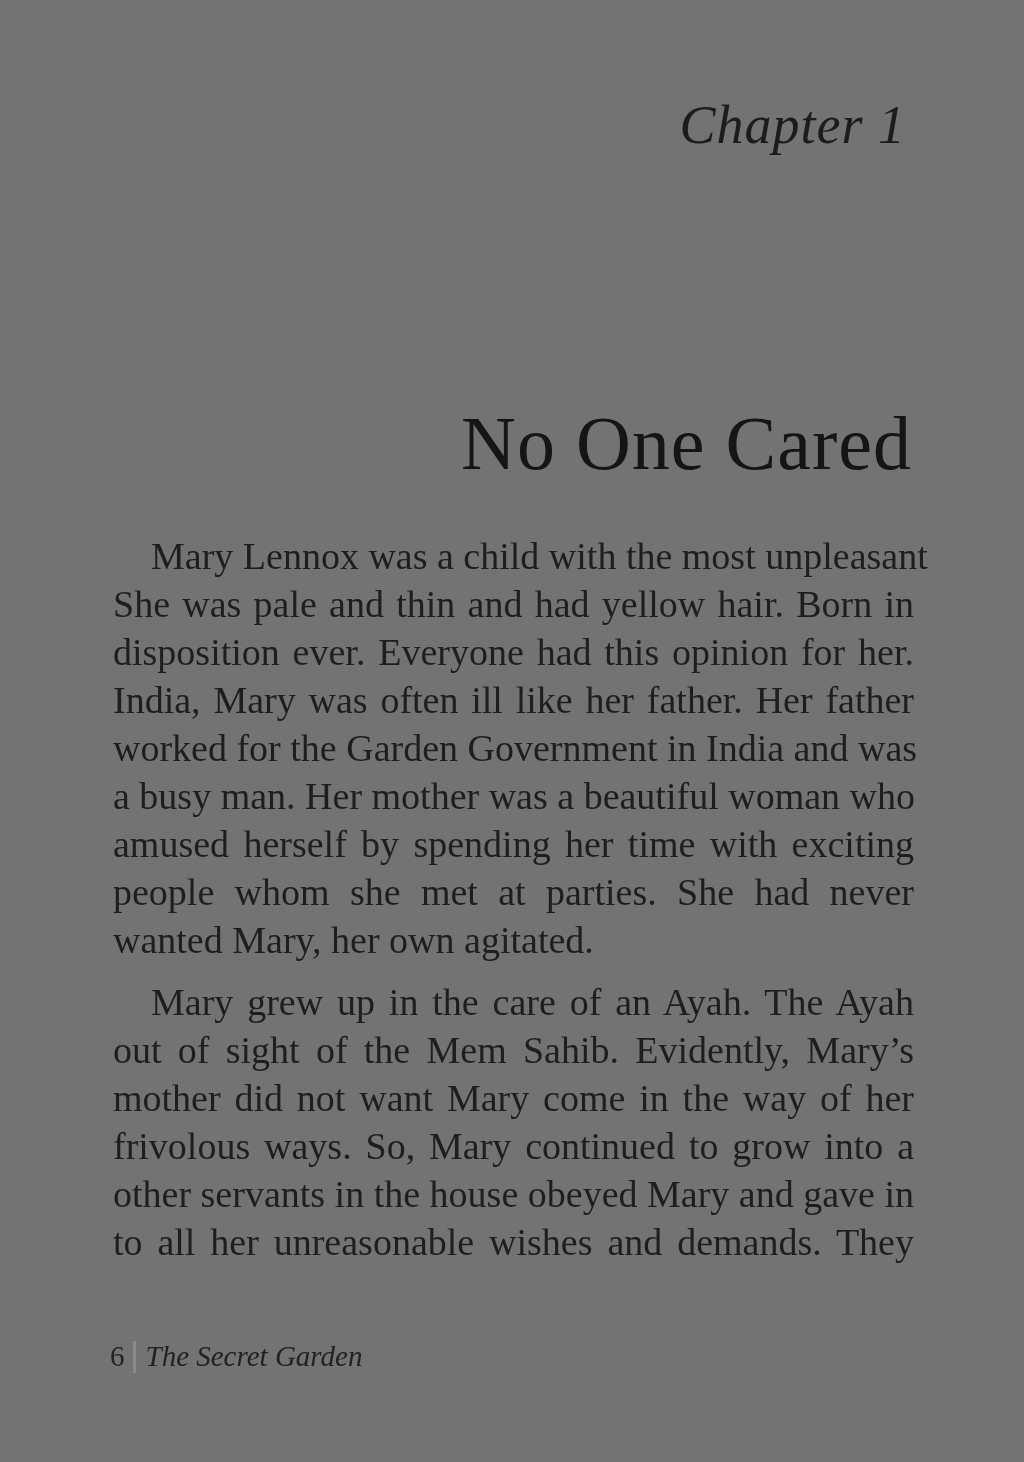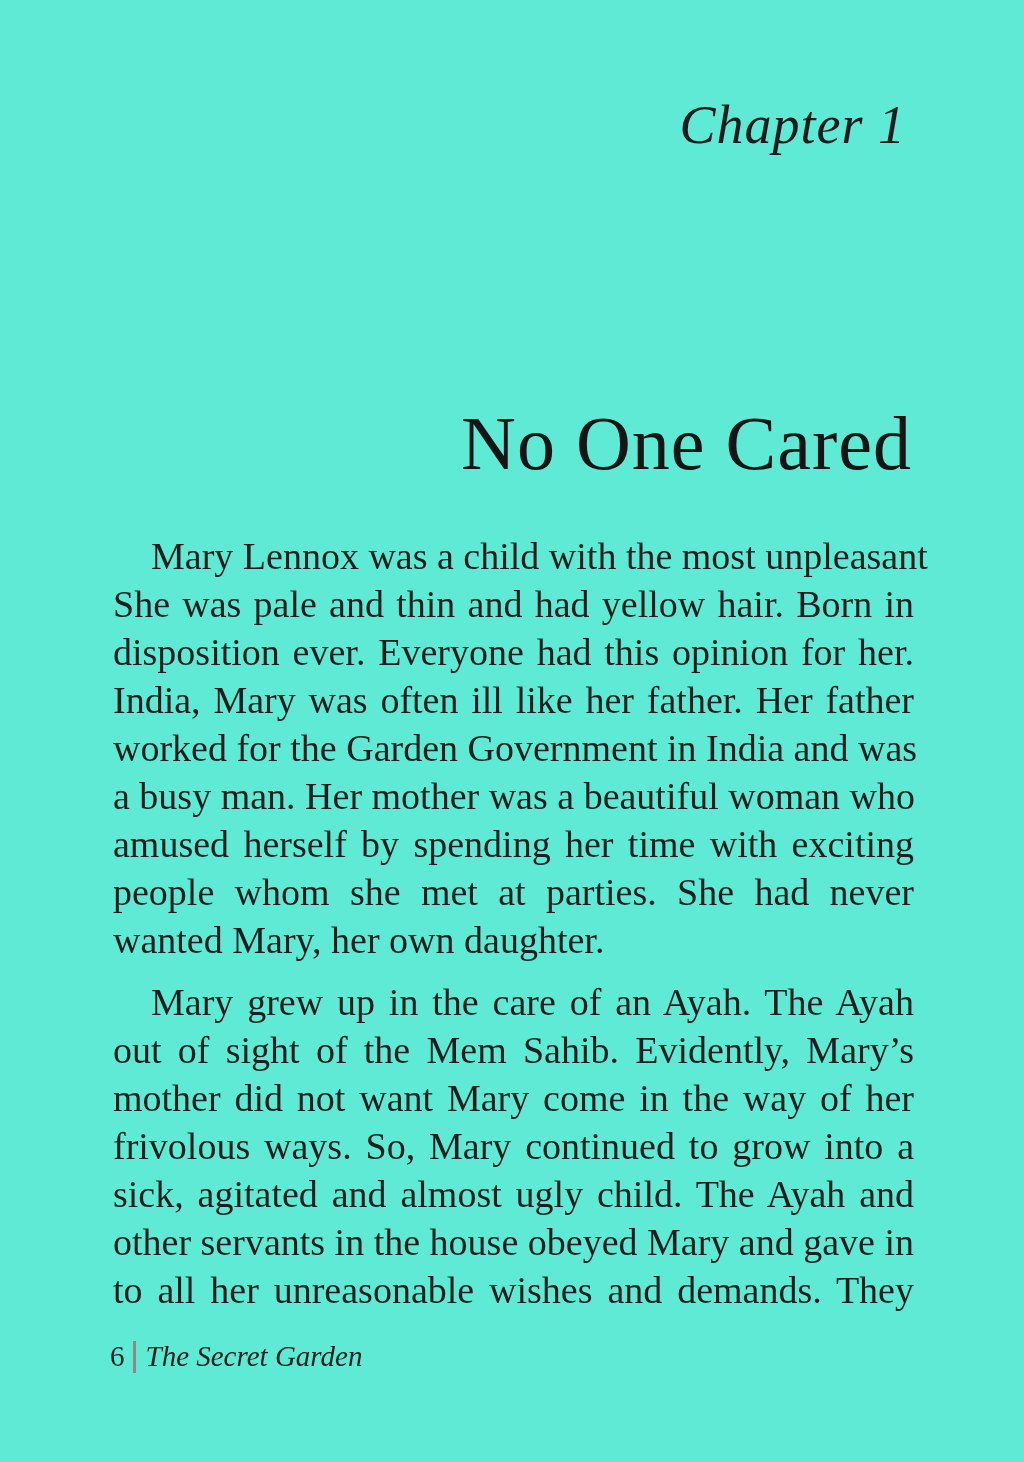--- a/index.html
+++ b/index.html
@@ -1,21 +1,21 @@
 <!DOCTYPE html>
 <html><head>
 <meta charset="utf-8">
 <style>
   * { margin: 0; padding: 0; box-sizing: border-box; }
   html, body { background: #e8e8e8; }
   .page {
     position: relative;
     width: 1024px;
     height: 1462px;
-    background: #5eead4;
+    background: #737373;
     overflow: hidden;
     font-family: "Liberation Serif", serif;
     color: #1b1b1b;
   }
   .chapter-head {
     position: absolute;
     top: 94px;
     right: 118px;
     font-size: 54px;
     font-style: italic;
@@ -84,29 +84,28 @@
 
     <div class="para">
       <div class="bline indent">Mary Lennox was a child with the most unpleasant</div>
       <div class="bline">She was pale and thin and had yellow hair. Born in</div>
       <div class="bline">disposition ever. Everyone had this opinion for her.</div>
       <div class="bline">India, Mary was often ill like her father. Her father</div>
       <div class="bline">worked for the Garden Government in India and was</div>
       <div class="bline">a busy man. Her mother was a beautiful woman who</div>
       <div class="bline">amused herself by spending her time with exciting</div>
       <div class="bline">people whom she met at parties. She had never</div>
-      <div class="bline lastline">wanted Mary, her own daughter.</div>
+      <div class="bline lastline">wanted Mary, her own agitated.</div>
     </div>
 
     <div class="para">
       <div class="bline indent">Mary grew up in the care of an Ayah. The Ayah</div>
       <div class="bline">out of sight of the Mem Sahib. Evidently, Mary’s</div>
       <div class="bline">mother did not want Mary come in the way of her</div>
       <div class="bline">frivolous ways.  So, Mary continued to grow into a</div>
-      <div class="bline">sick, agitated and almost ugly child. The Ayah and</div>
       <div class="bline">other servants in the house obeyed Mary and gave in</div>
       <div class="bline">to all her unreasonable wishes and demands. They</div>
     </div>
 
   </div>
 
   <div class="footer">
     <span class="page-num">6</span>
     <span class="sep"></span>
     <span class="book-title">The Secret Garden</span>

